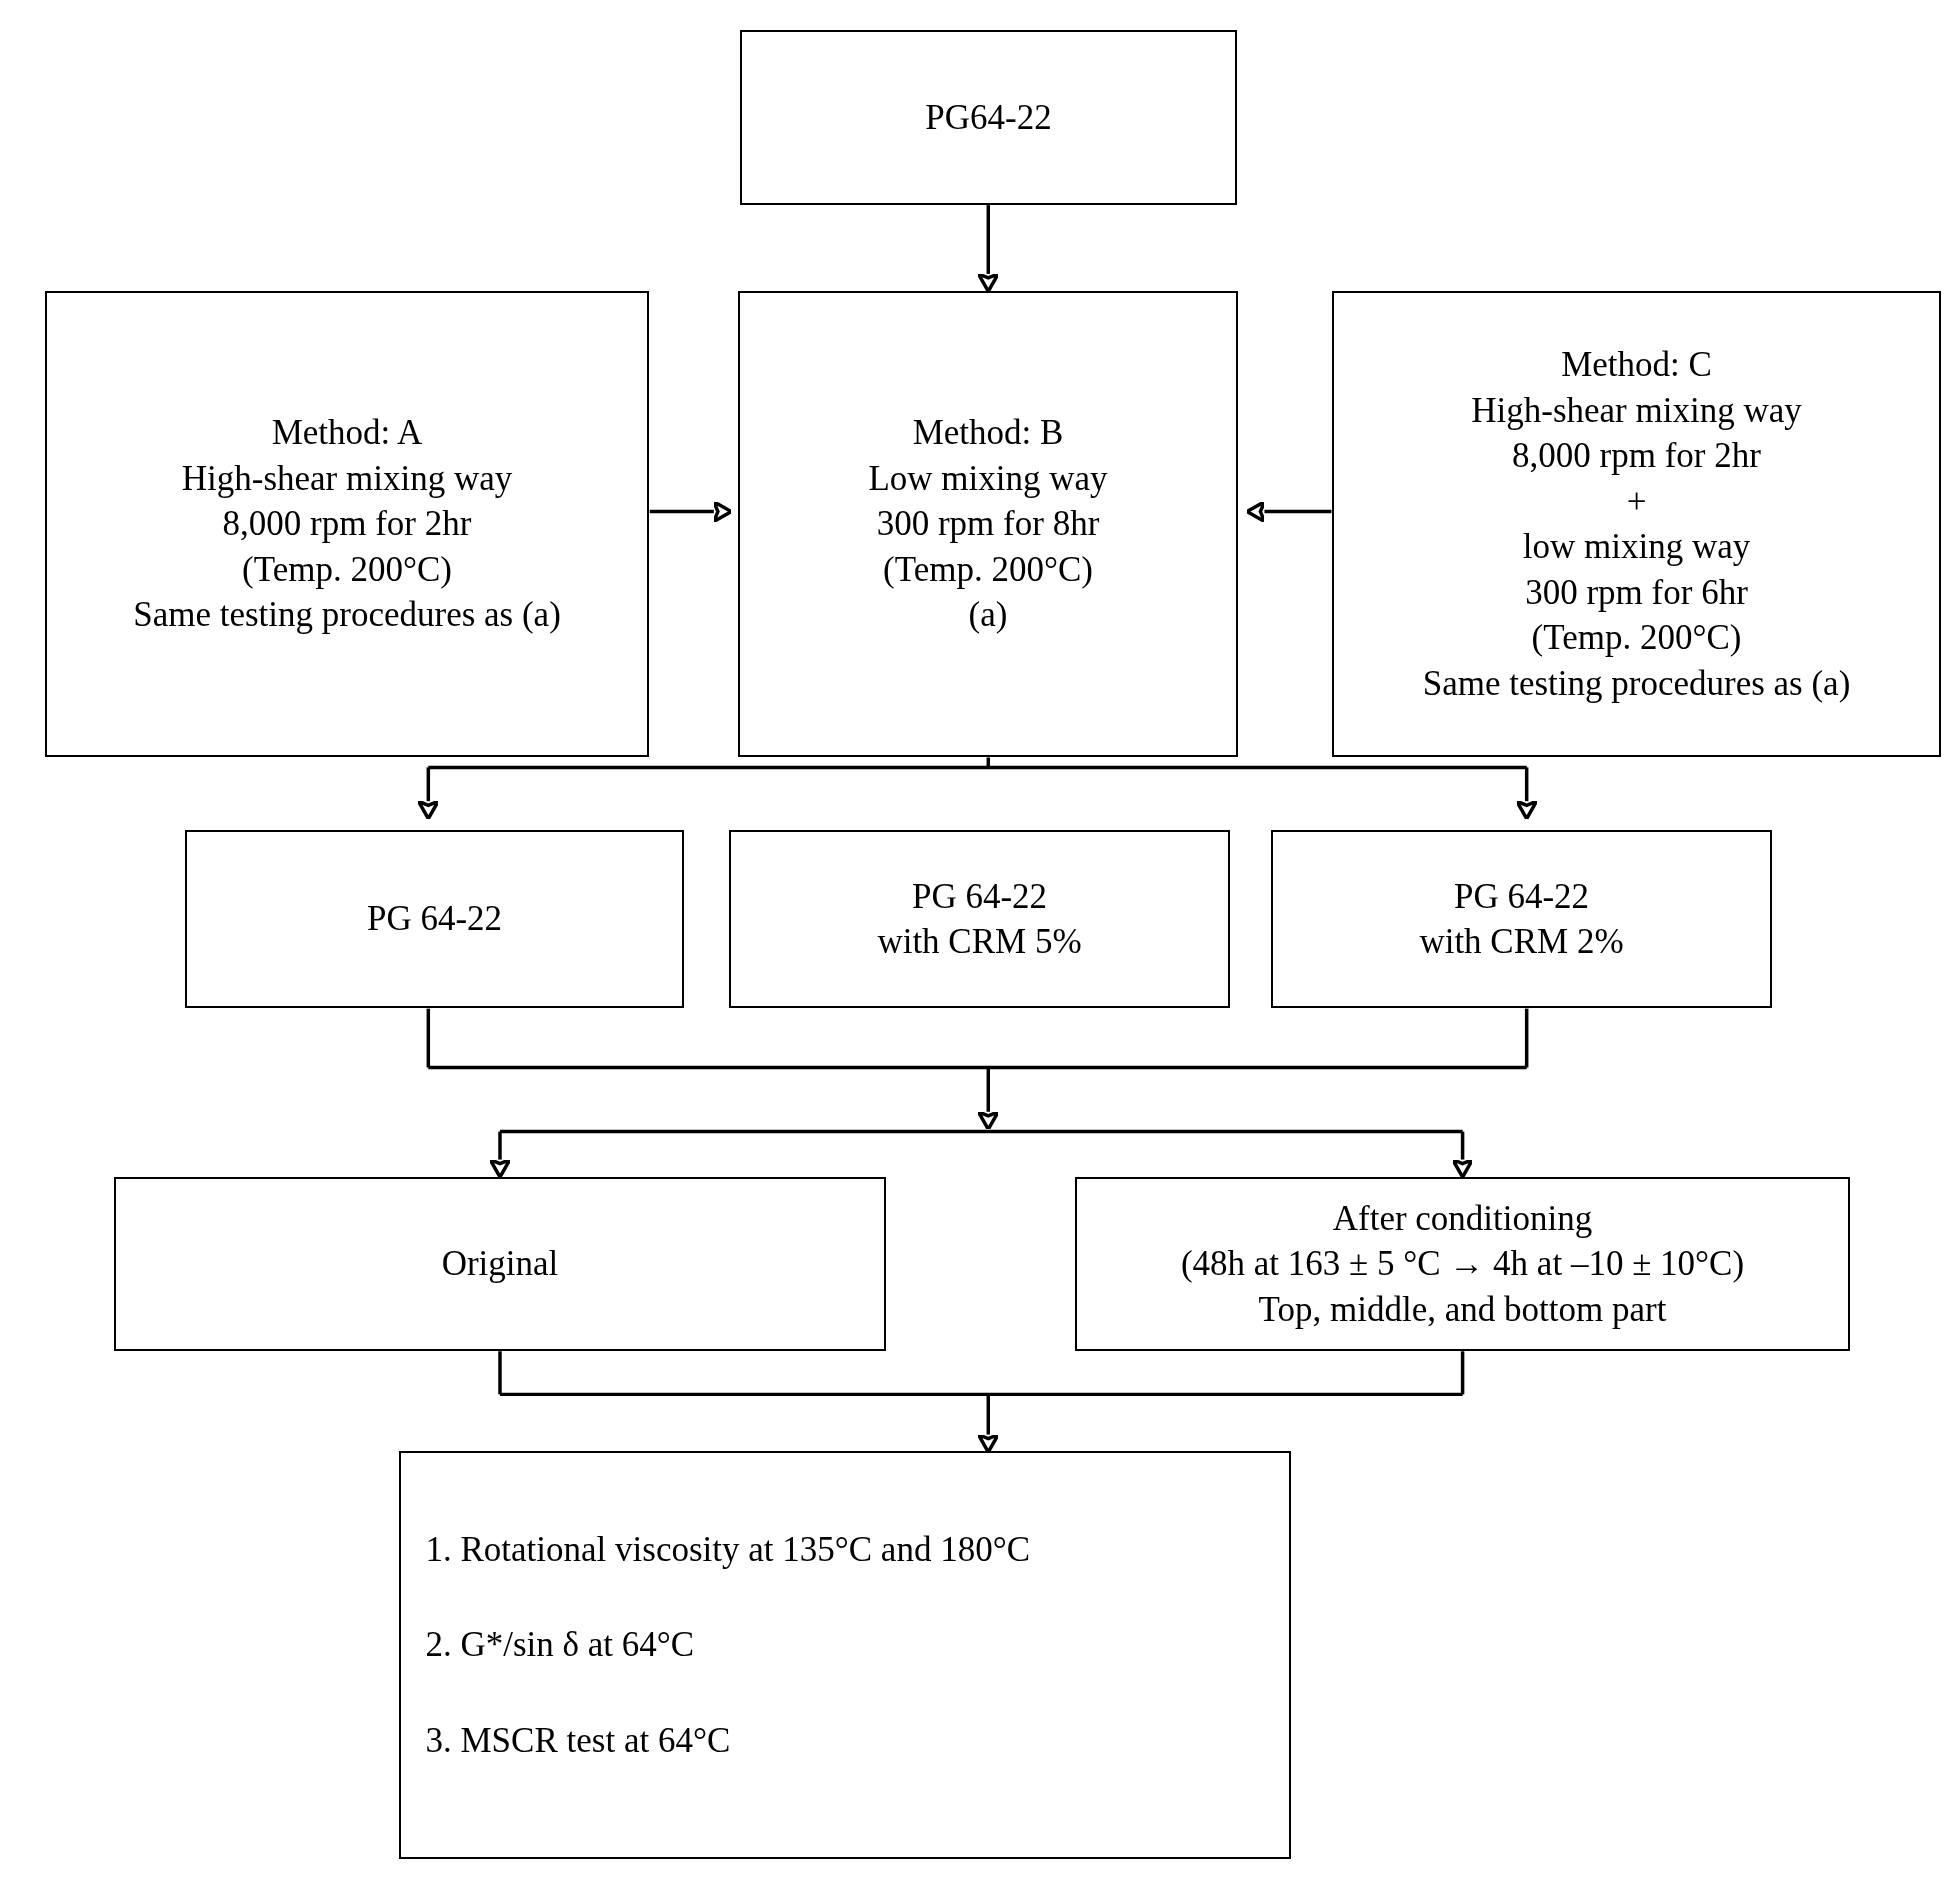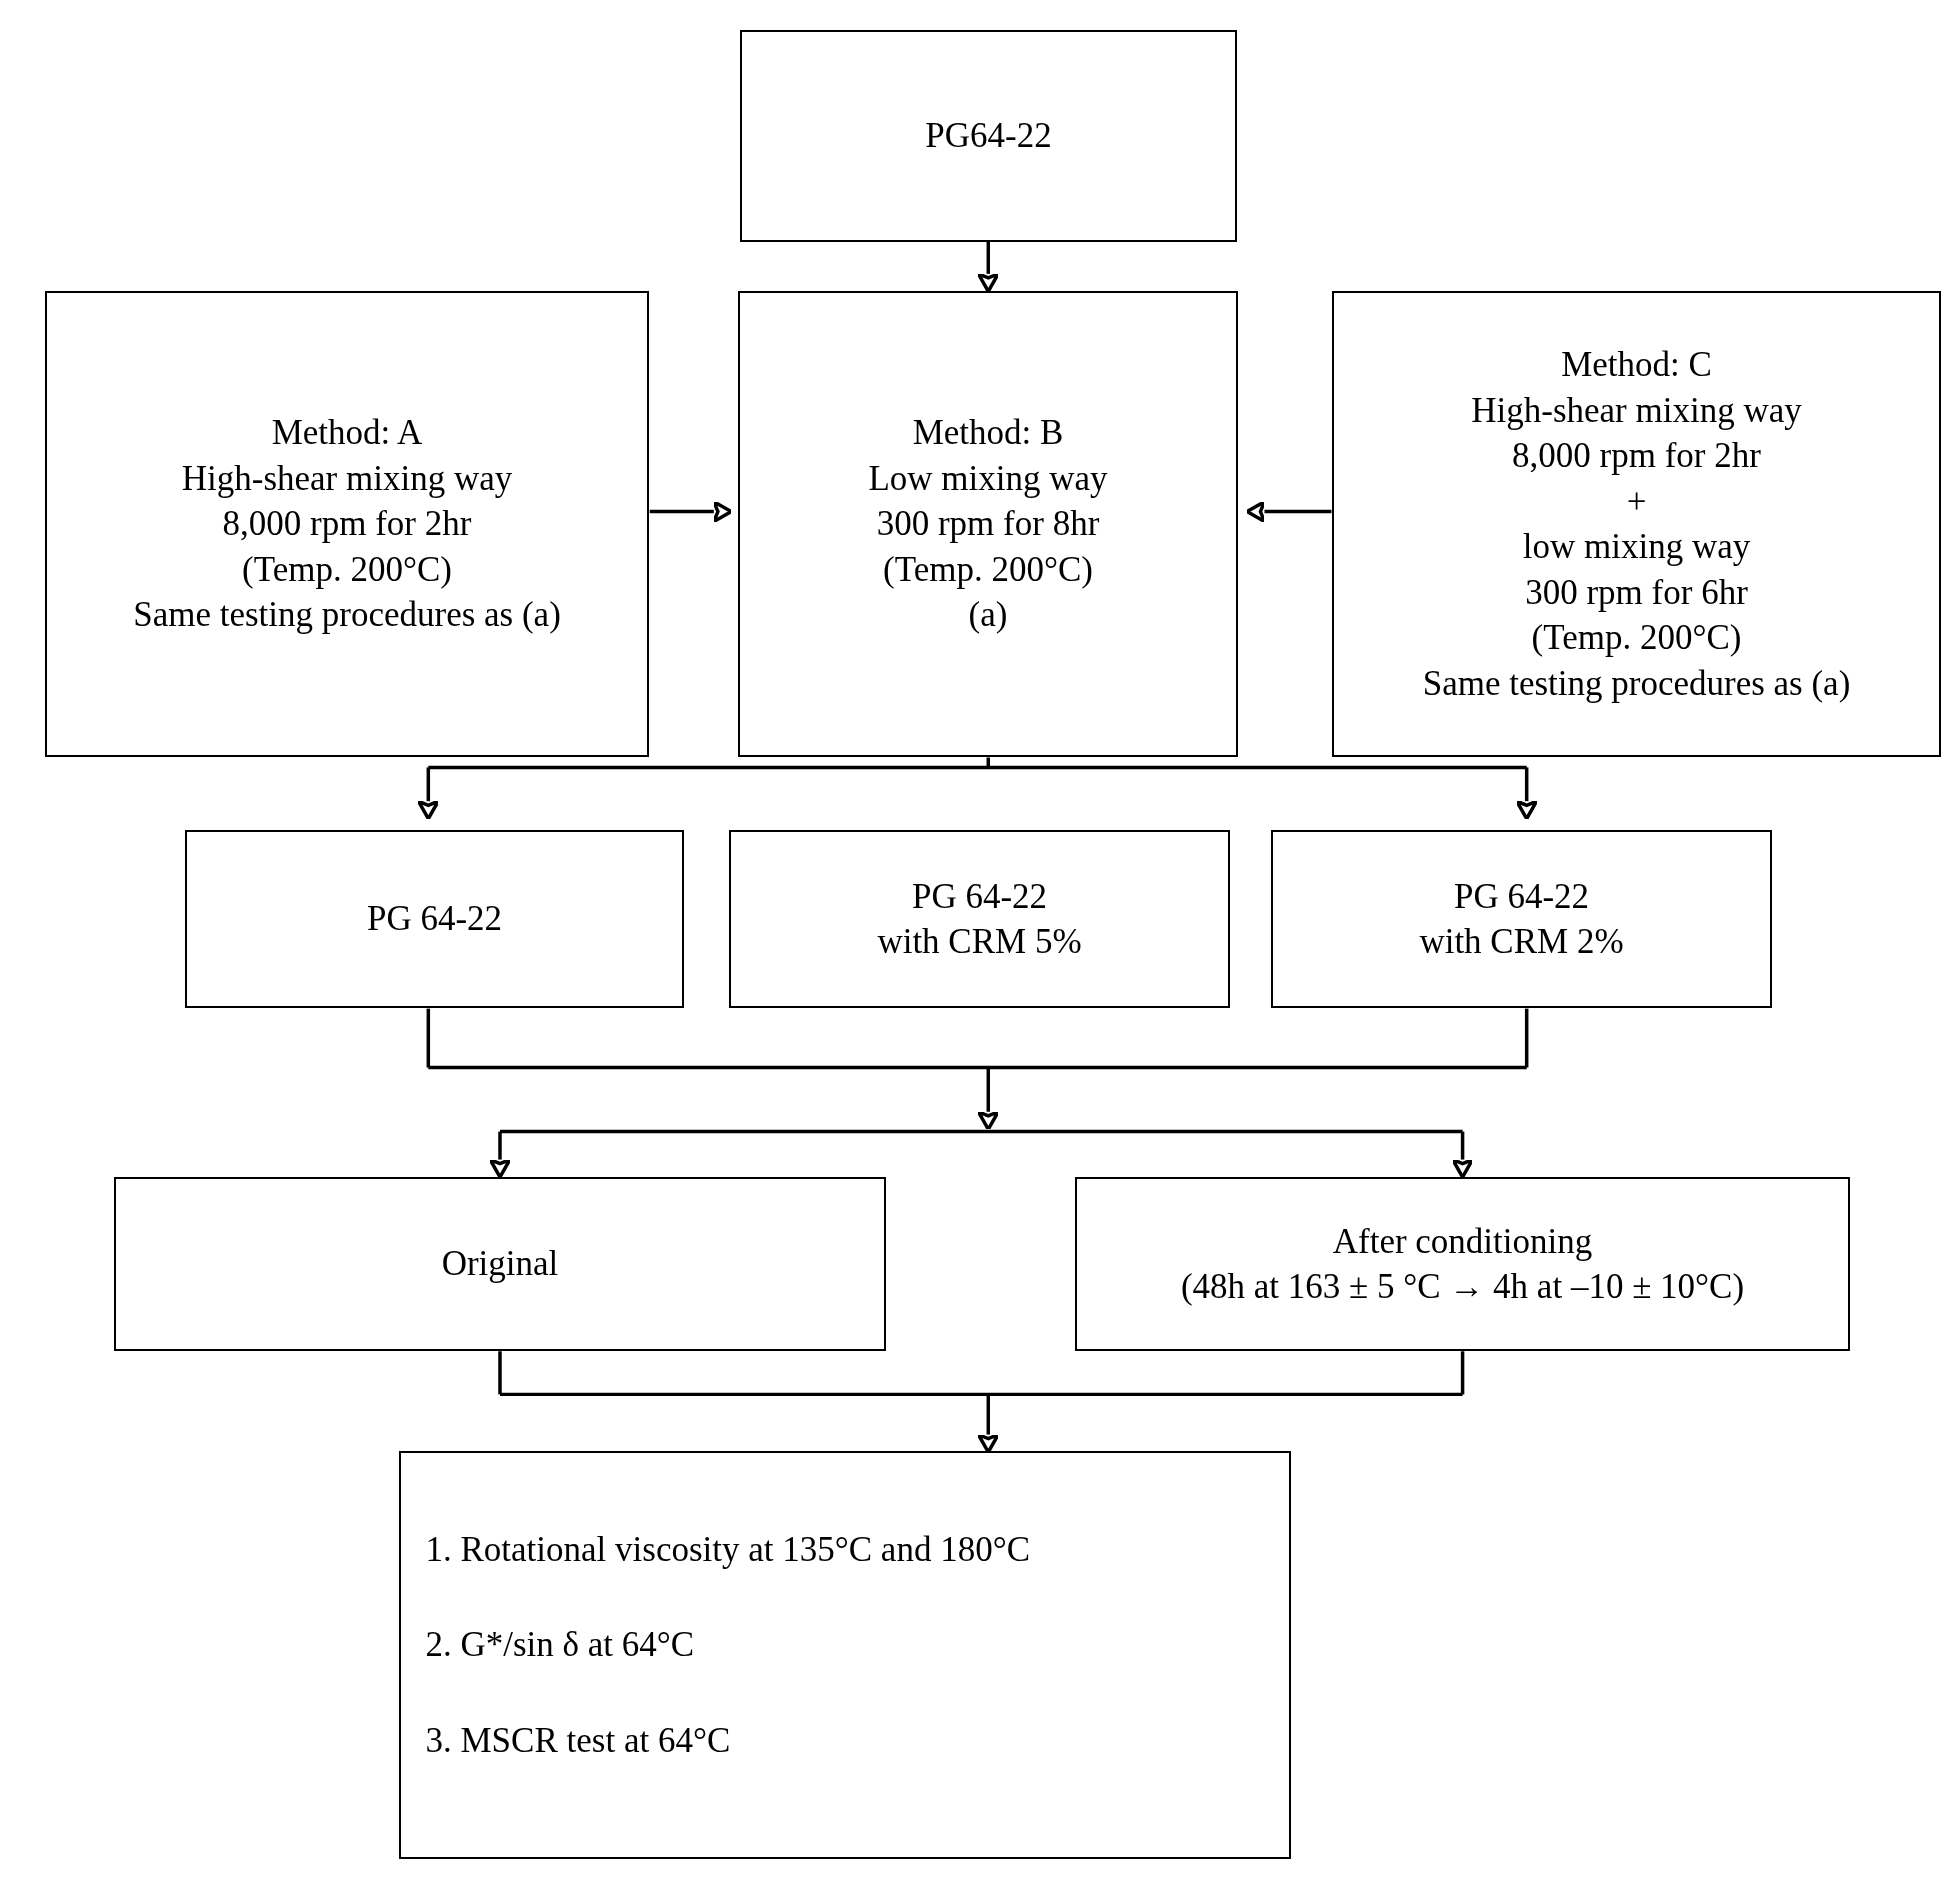--- a/index.html
+++ b/index.html
@@ -89,21 +89,21 @@
     <line x1="858" y1="1942" x2="2510" y2="1942"></line>
     <line x1="858" y1="1942" x2="858" y2="1990" marker-end="url(#arrowdown)"></line>
     <line x1="2510" y1="1942" x2="2510" y2="1990" marker-end="url(#arrowdown)"></line>
 
     <line x1="858" y1="2319" x2="858" y2="2393"></line>
     <line x1="2510" y1="2319" x2="2510" y2="2393"></line>
     <line x1="858" y1="2393" x2="2510" y2="2393"></line>
     <line x1="1696" y1="2393" x2="1696" y2="2462" marker-end="url(#arrowdown)"></line>
   </svg>
 
-  <div class="node" style="left:740px; top:30px; width:497px; height:212px;">
+  <div class="node" style="left:740px; top:30px; width:497px; height:175px;">
     <span class="ln">PG64-22</span>
   </div>
 
   <div class="node" style="left:45px; top:291px; width:604px; height:466px;">
     <span class="ln">Method: A</span>
     <span class="ln">High-shear mixing way</span>
     <span class="ln">8,000 rpm for 2hr</span>
     <span class="ln">(Temp. 200°C)</span>
     <span class="ln">Same testing procedures as (a)</span>
   </div>
@@ -141,20 +141,21 @@
     <span class="ln">with CRM 2%</span>
   </div>
 
   <div class="node" style="left:114px; top:1177px; width:772px; height:174px;">
     <span class="ln">Original</span>
   </div>
 
   <div class="node" style="left:1075px; top:1177px; width:775px; height:174px;">
     <span class="ln">After conditioning</span>
     <span class="ln">(48h at 163 ± 5 °C → 4h at –10 ± 10°C)</span>
+    <span class="ln">Top, middle, and bottom part</span>
   </div>
 
   <div class="node list left-align" style="left:399px; top:1451px; width:892px; height:408px;">
     <span class="ln">1. Rotational viscosity at 135°C and 180°C</span>
     <span class="ln">2. G*/sin δ at 64°C</span>
     <span class="ln">3. MSCR test at 64°C</span>
   </div>
 
 </div>
 

